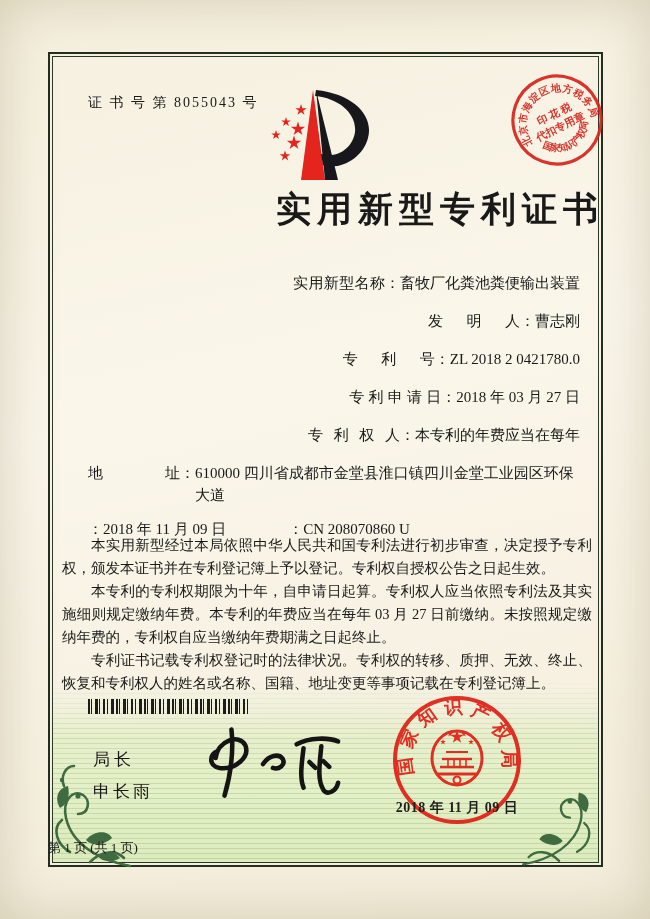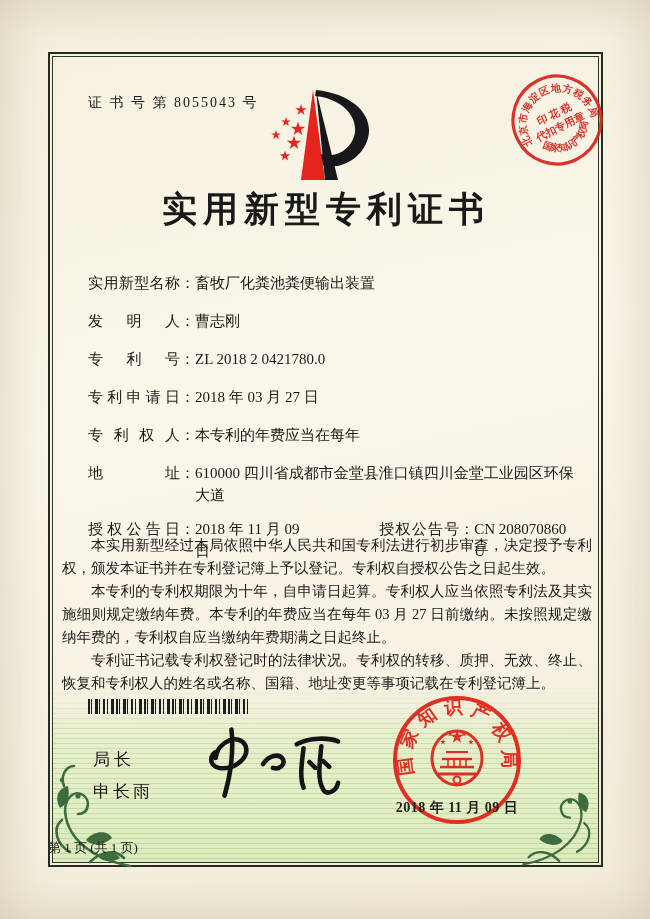--- a/index.html
+++ b/index.html
@@ -15,23 +15,23 @@
     position:absolute;left:52px;top:678px;width:547px;height:184px;z-index:1;
     background:
       repeating-linear-gradient(to bottom, rgba(122,165,85,.28) 0 1px, rgba(122,165,85,0) 1px 5px),
       linear-gradient(to bottom, rgba(228,240,202,0) 0%, rgba(225,238,196,.85) 30%, #e3efc6 65%, #dcebbd 100%);
     -webkit-mask-image:linear-gradient(to bottom, rgba(0,0,0,0) 0%, rgba(0,0,0,.85) 32%, #000 60%);
             mask-image:linear-gradient(to bottom, rgba(0,0,0,0) 0%, rgba(0,0,0,.85) 32%, #000 60%);
   }
   .cert-no{position:absolute;left:88px;top:94px;font-size:14px;letter-spacing:2px;z-index:3;text-align:center;}
   .logo{position:absolute;left:260px;top:84px;z-index:3;}
   .tax-seal{position:absolute;left:497px;top:60px;z-index:4;transform:rotate(-26deg);opacity:.93;}
-  .title{position:absolute;left:48px;top:186px;width:556px;text-align:center;font-size:35px;font-weight:bold;letter-spacing:6px;z-index:3;}
+  .title{position:absolute;left:48px;top:186px;width:556px;text-align:right;font-size:35px;font-weight:bold;letter-spacing:6px;z-index:3;}
   .fields{position:absolute;left:88px;top:272px;width:492px;z-index:3;}
-  .row{display:flex;margin-bottom:16px;font-size:15px;line-height:22px;}
+  .row{display:flex;margin-bottom:16px;font-size:15px;line-height:22px;justify-content:flex-end;}
   .row.addr{margin-bottom:12px;}
   .lab{flex:none;width:92px;text-align:justify;text-align-last:justify;}
   .colon{flex:none;}
   .val{max-width:392px;}
   .grant{display:flex;font-size:15px;line-height:22px;}
   .grant .g-right{margin-left:62px;display:flex;}
   .grant .lab2{flex:none;width:80px;text-align:justify;text-align-last:justify;}
   .paras{position:absolute;left:62px;top:534px;width:530px;z-index:3;font-size:14.5px;line-height:23px;text-align:justify;}
   .paras p{margin:0;text-indent:2em;}
   .barcode{position:absolute;left:88px;top:699px;width:163px;height:15px;z-index:3;
@@ -151,26 +151,24 @@
         <span class="colon">：</span>
       <span class="val">本专利的年费应当在每年</span>
     </div>
     <div class="row addr">
       <span class="lab">地址</span>
         <span class="colon">：</span>
       <span class="val">610000 四川省成都市金堂县淮口镇四川金堂工业园区环保大道</span>
     </div>
     <div class="grant">
       <div style="display:flex">
-        <span class="lab">授权公告日</span>
           <span class="colon">：</span>
         <span class="val">2018 年 11 月 09 日</span>
       </div>
       <div class="g-right">
-        <span class="lab2">授权公告号</span>
           <span class="colon">：</span>
         <span class="val">CN 208070860 U</span>
       </div>
     </div>
   </div>
 
   <div class="paras">
     <p>本实用新型经过本局依照中华人民共和国专利法进行初步审查，决定授予专利权，颁发本证书并在专利登记簿上予以登记。专利权自授权公告之日起生效。</p>
     <p>本专利的专利权期限为十年，自申请日起算。专利权人应当依照专利法及其实施细则规定缴纳年费。本专利的年费应当在每年 03 月 27 日前缴纳。未按照规定缴纳年费的，专利权自应当缴纳年费期满之日起终止。</p>
     <p>专利证书记载专利权登记时的法律状况。专利权的转移、质押、无效、终止、恢复和专利权人的姓名或名称、国籍、地址变更等事项记载在专利登记簿上。</p>

